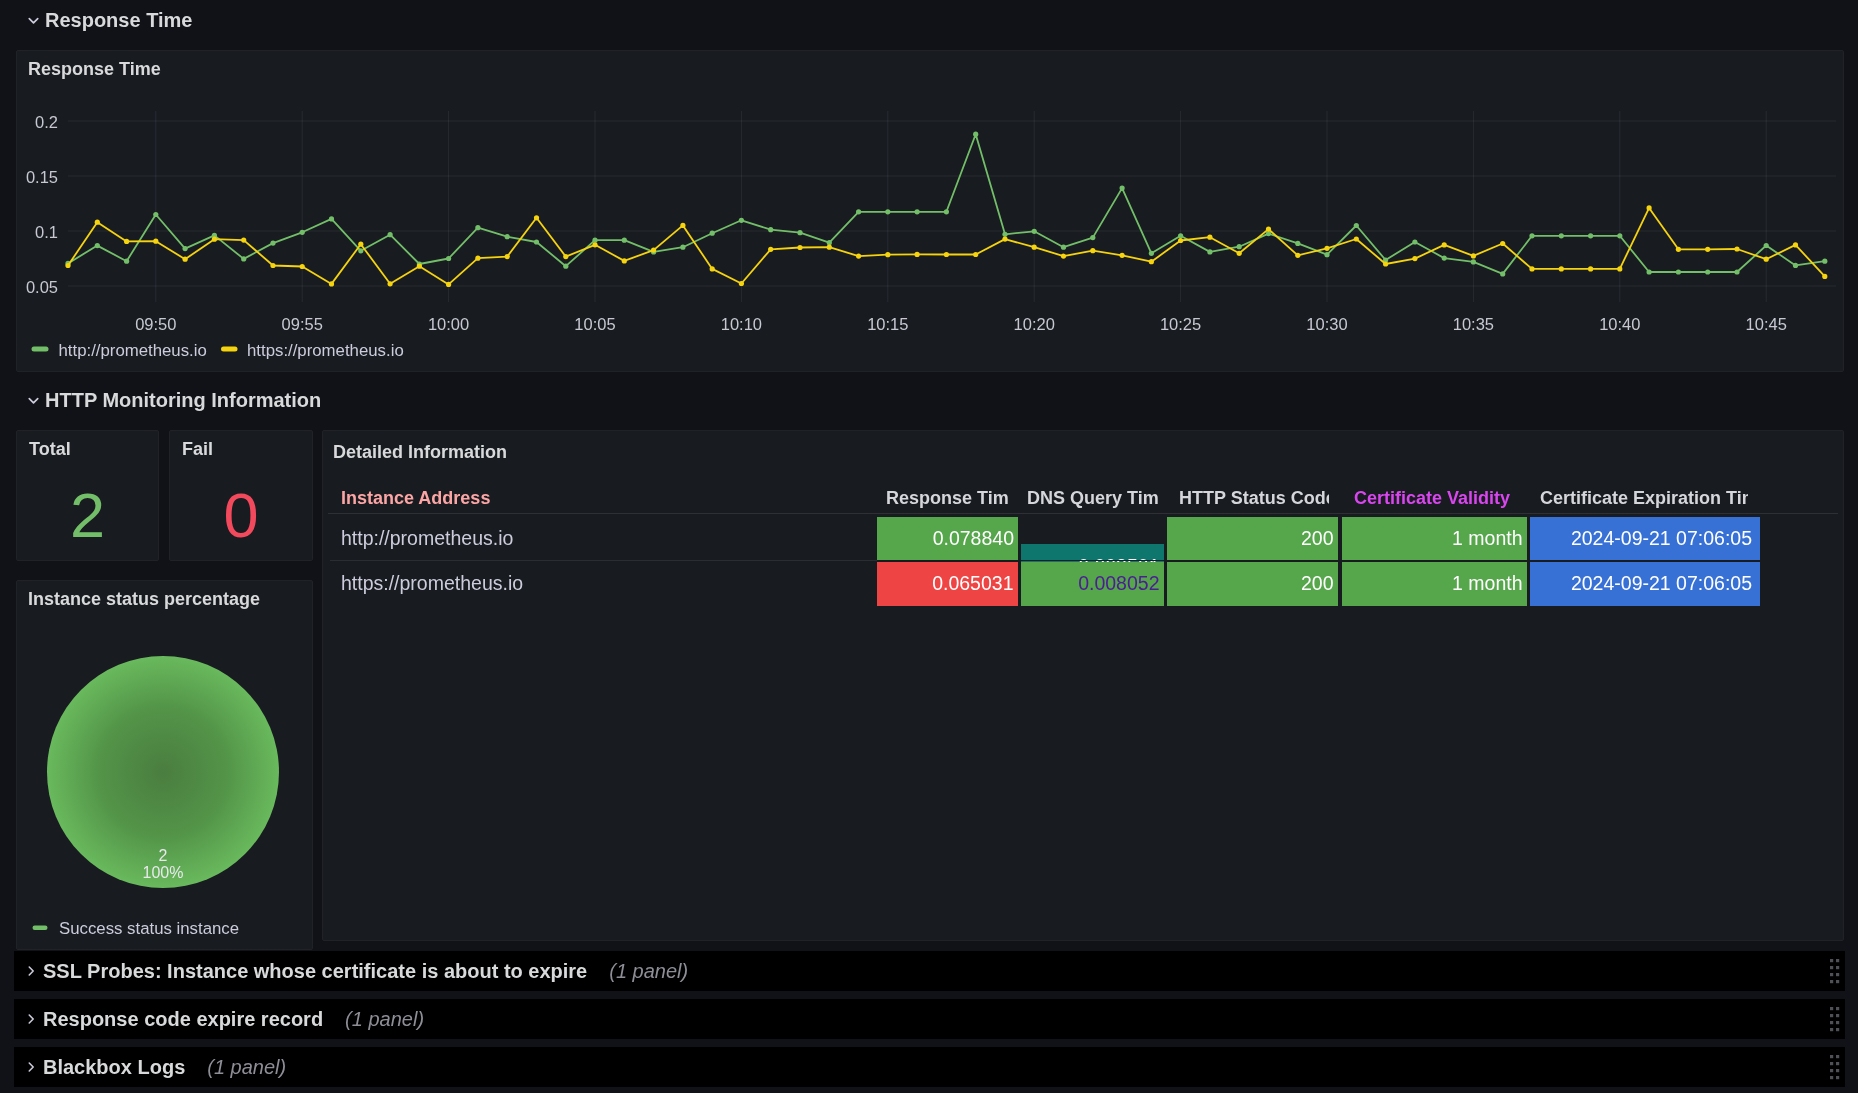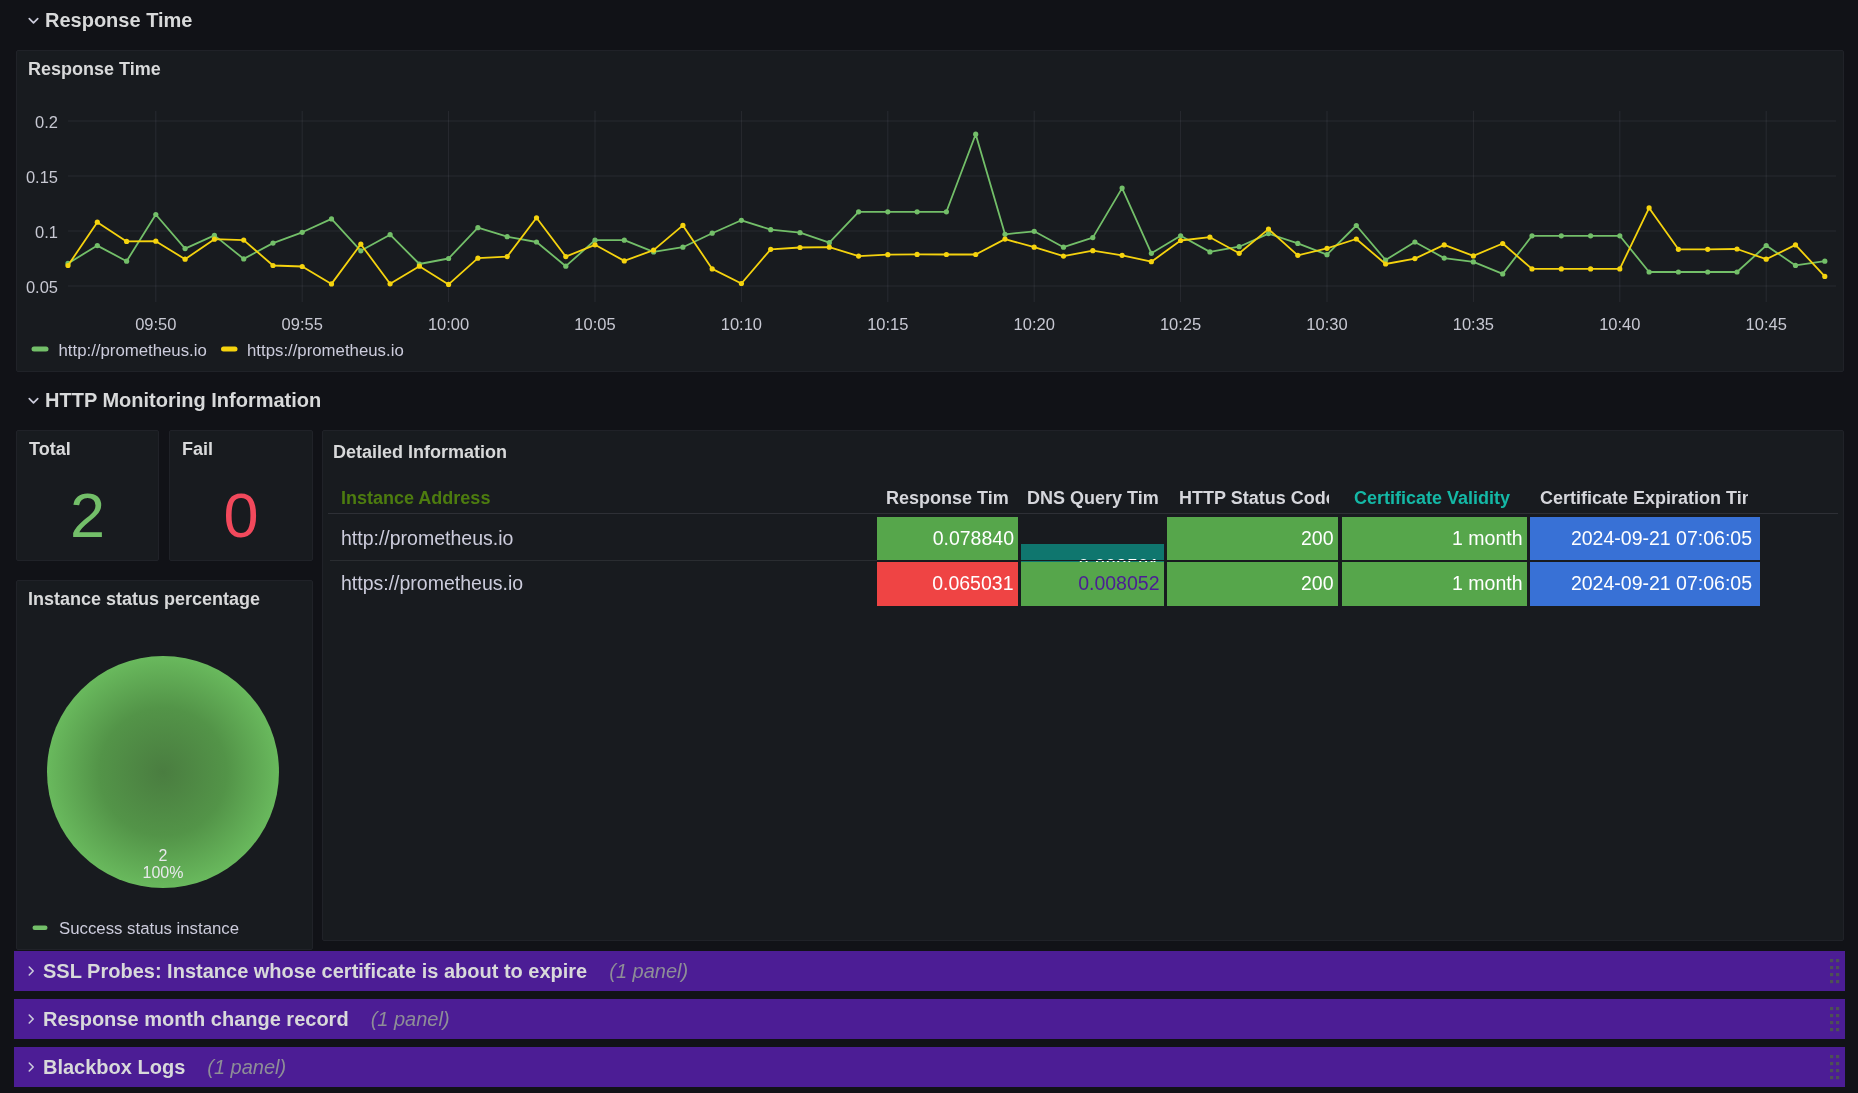--- a/index.html
+++ b/index.html
@@ -1,19 +1,19 @@
 <!DOCTYPE html>
 <html><head><meta charset="utf-8">
 <style>
 * { margin:0; padding:0; box-sizing:border-box; }
 html,body { width:1858px; height:1093px; background:#111217; font-family:"Liberation Sans",sans-serif; color:#CCCCDC; overflow:hidden; }
 .panel { position:absolute; background:#181B1F; border:1px solid #202228; border-radius:2px; }
 .ptitle { font-size:18px; font-weight:600; color:#D8D9DA; }
 .rowhead { position:absolute; display:flex; align-items:center; font-size:20px; font-weight:600; color:#D8D9DA; }
-.rowbar { position:absolute; left:14px; width:1831px; height:40px; background:#4c1d95; display:flex; align-items:center; }
+.rowbar { position:absolute; left:14px; width:1831px; height:40px; background:#000000; display:flex; align-items:center; }
 .rowbar .t { font-size:20px; font-weight:600; color:#D8D9DA; }
 .rowbar .n { font-size:20px; font-style:italic; color:#8E8E97; margin-left:22px; }
 .ax { font-size:16.5px; fill:#C7C8D2; font-family:"Liberation Sans",sans-serif; }
 .leg { font-size:16.8px; fill:#CCCCDC; font-family:"Liberation Sans",sans-serif; }
 </style></head>
 <body>
 
 <div class="rowhead" style="left:26px;top:9px;">
     <svg width="15" height="15" viewBox="0 0 16 16" style="margin-right:4px">
       <path d="M3.5 6 L8 10.5 L12.5 6" fill="none" stroke="#CCCCDC" stroke-width="1.8" stroke-linecap="round" stroke-linejoin="round"></path>
@@ -199,25 +199,25 @@
   <div style="position:absolute;left:0;top:36px;width:100%;height:95px;display:flex;align-items:center;justify-content:center;font-size:63px;font-weight:500;color:#73BF69;">2</div>
 </div>
 <div class="panel" style="left:169px;top:430px;width:144px;height:131px;">
   <div class="ptitle" style="position:absolute;left:12px;top:8px;">Fail</div>
   <div style="position:absolute;left:0;top:36px;width:100%;height:95px;display:flex;align-items:center;justify-content:center;font-size:63px;font-weight:500;color:#F2495C;">0</div>
 </div>
 
 <div class="panel" style="left:322px;top:430px;width:1522px;height:511px;"></div>
 <div style="position:absolute;left:0;top:0;width:1858px;height:1093px;pointer-events:none;">
   <div class="ptitle" style="position:absolute;left:333px;top:442px;">Detailed Information</div>
-  <div style="position:absolute;left:341px;top:488px;width:520px;height:24px;overflow:hidden;white-space:nowrap;font-size:18px;font-weight:600;color:#4d7c0f;">Instance Address</div>
+  <div style="position:absolute;left:341px;top:488px;width:520px;height:24px;overflow:hidden;white-space:nowrap;font-size:18px;font-weight:600;color:#fca5a5;">Instance Address</div>
     <div style="position:absolute;left:886px;top:488px;width:123px;height:24px;overflow:hidden;white-space:nowrap;font-size:18px;font-weight:600;color:#D5D6DB;">Response Time</div>
     <div style="position:absolute;left:1027px;top:488px;width:132px;height:24px;overflow:hidden;white-space:nowrap;font-size:18px;font-weight:600;color:#D5D6DB;">DNS Query Time</div>
     <div style="position:absolute;left:1179px;top:488px;width:150px;height:24px;overflow:hidden;white-space:nowrap;font-size:18px;font-weight:600;color:#D5D6DB;">HTTP Status Code</div>
-    <div style="position:absolute;left:1354px;top:488px;width:172px;height:24px;overflow:hidden;white-space:nowrap;font-size:18px;font-weight:600;color:#14b8a6;">Certificate Validity</div>
+    <div style="position:absolute;left:1354px;top:488px;width:172px;height:24px;overflow:hidden;white-space:nowrap;font-size:18px;font-weight:600;color:#d946ef;">Certificate Validity</div>
     <div style="position:absolute;left:1540px;top:488px;width:208px;height:24px;overflow:hidden;white-space:nowrap;font-size:18px;font-weight:600;color:#D5D6DB;">Certificate Expiration Time</div>
   <div style="position:absolute;left:328px;top:513px;width:1510px;height:1px;background:rgba(204,204,220,0.12);"></div>
   <div style="position:absolute;left:341px;top:516.5px;height:44px;display:flex;align-items:center;font-size:19.5px;color:#CCCCDC;">http://prometheus.io</div>
     <div style="position:absolute;left:341px;top:561.5px;height:44px;display:flex;align-items:center;font-size:19.5px;color:#CCCCDC;">https://prometheus.io</div>
   <div style="position:absolute;left:877px;top:516.5px;width:141px;height:44px;background:#56A64B;color:#fff;display:flex;align-items:center;justify-content:flex-end;padding-right:4px;box-sizing:border-box;font-size:19.5px;">0.078840</div>
     <div style="position:absolute;left:877px;top:561.5px;width:141px;height:44px;background:#ef4444;color:#fff;display:flex;align-items:center;justify-content:flex-end;padding-right:4.5px;box-sizing:border-box;font-size:19.5px;">0.065031</div>
     <div style="position:absolute;left:1021px;top:544px;width:143px;height:44px;background:#0f766e;color:#fff;display:flex;align-items:center;justify-content:flex-end;padding-right:4.5px;box-sizing:border-box;font-size:19.5px;">0.003501</div>
     <div style="position:absolute;left:1021px;top:561.5px;width:143px;height:44px;background:#56A64B;color:#4c1d95;display:flex;align-items:center;justify-content:flex-end;padding-right:4.5px;box-sizing:border-box;font-size:19.5px;">0.008052</div>
     <div style="position:absolute;left:1167px;top:516.5px;width:171px;height:44px;background:#56A64B;color:#fff;display:flex;align-items:center;justify-content:flex-end;padding-right:4.5px;box-sizing:border-box;font-size:19.5px;">200</div>
     <div style="position:absolute;left:1167px;top:561.5px;width:171px;height:44px;background:#56A64B;color:#fff;display:flex;align-items:center;justify-content:flex-end;padding-right:4.5px;box-sizing:border-box;font-size:19.5px;">200</div>
@@ -265,21 +265,21 @@
       <rect x="0" y="21" width="3.2" height="3.2" fill="#4e5056"></rect>
       <rect x="6" y="21" width="3.2" height="3.2" fill="#4e5056"></rect>
     </svg>
   </div>
 <div class="rowbar" style="top:999px;">
     <span style="margin-left:10px;display:flex;align-items:center;">
       <svg width="14" height="14" viewBox="0 0 16 16" style="margin-right:5px">
         <path d="M6 3.5 L10.5 8 L6 12.5" fill="none" stroke="#CCCCDC" stroke-width="1.8" stroke-linecap="round" stroke-linejoin="round"></path>
       </svg>
     </span>
-    <span class="t">Response month change record</span>
+    <span class="t">Response code expire record</span>
     <span class="n">(1 panel)</span>
     <svg width="10" height="25" style="position:absolute;right:5px;top:8px">
       <rect x="0" y="0" width="3.2" height="3.2" fill="#4e5056"></rect>
       <rect x="6" y="0" width="3.2" height="3.2" fill="#4e5056"></rect>
       <rect x="0" y="7" width="3.2" height="3.2" fill="#4e5056"></rect>
       <rect x="6" y="7" width="3.2" height="3.2" fill="#4e5056"></rect>
       <rect x="0" y="14" width="3.2" height="3.2" fill="#4e5056"></rect>
       <rect x="6" y="14" width="3.2" height="3.2" fill="#4e5056"></rect>
       <rect x="0" y="21" width="3.2" height="3.2" fill="#4e5056"></rect>
       <rect x="6" y="21" width="3.2" height="3.2" fill="#4e5056"></rect>

